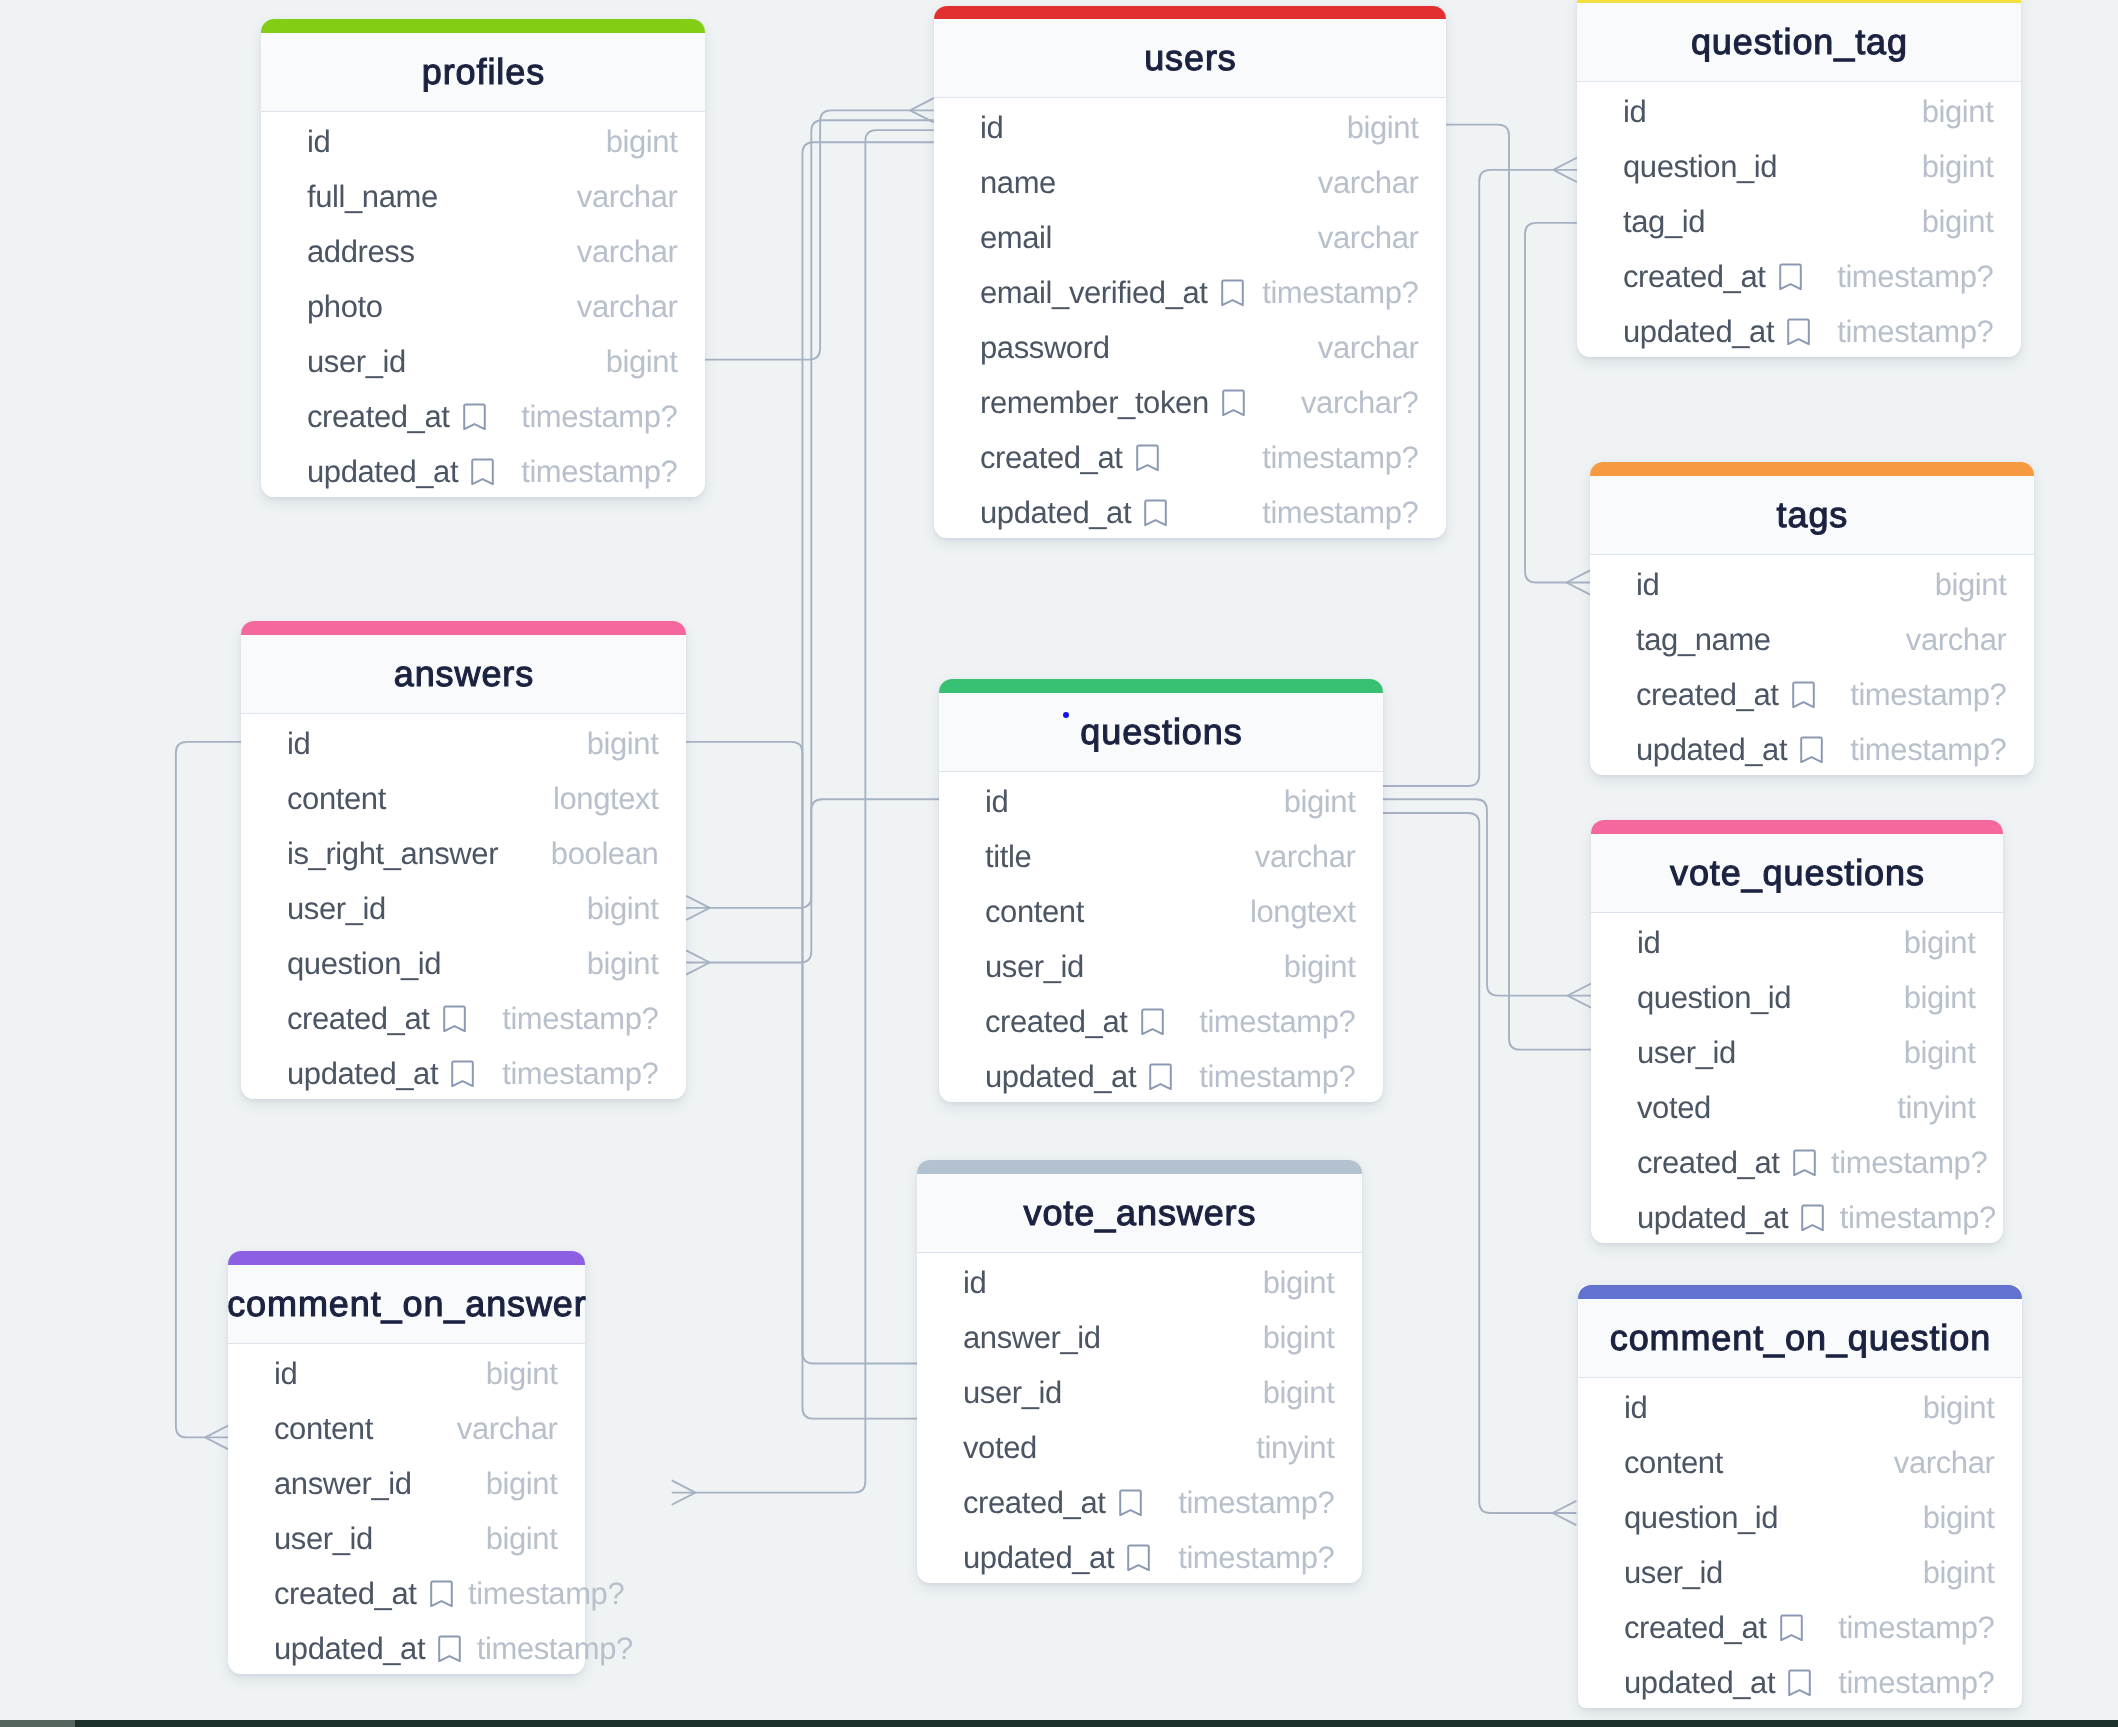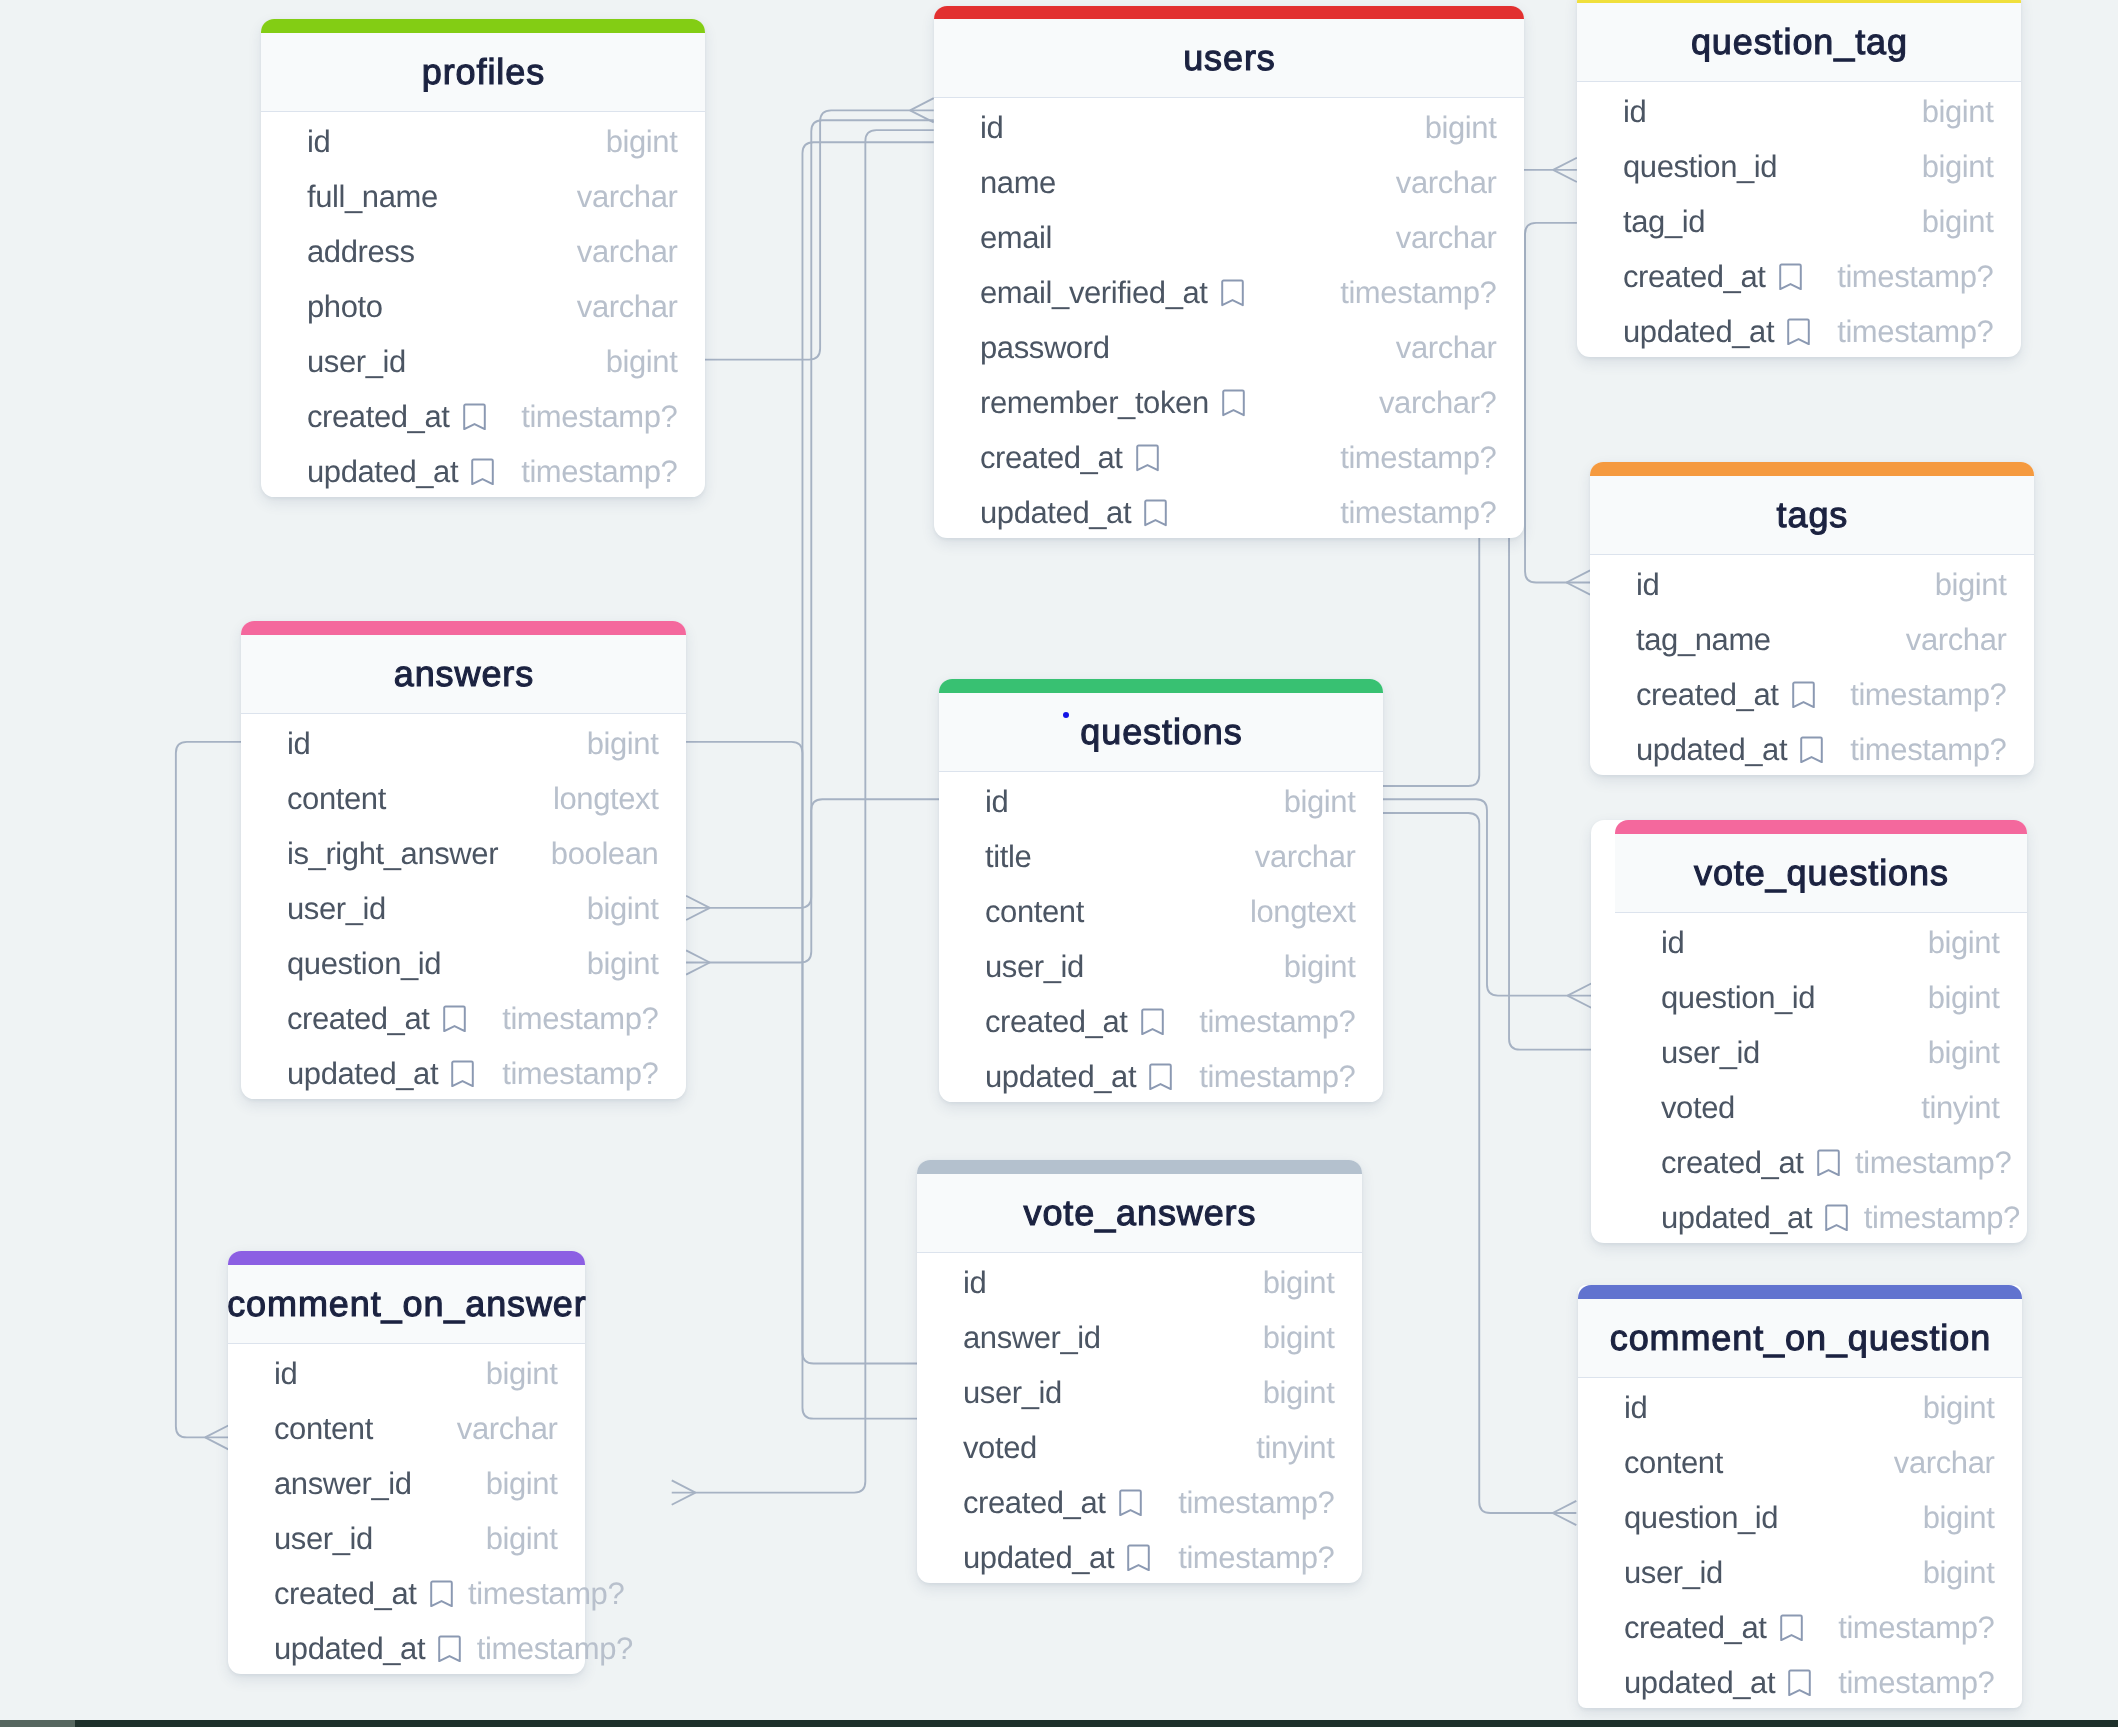--- a/index.html
+++ b/index.html
@@ -127,21 +127,21 @@
             <div class="fname">
               <span>updated_at</span>
               <svg viewBox="0 0 42 50" width="23" height="27.6" class="bmk">
                 <path d="M4.8 2.4h32.4a2.6 2.6 0 0 1 2.6 2.6v42.6L21 38.3 2.2 47.6V5a2.6 2.6 0 0 1 2.6-2.6z" fill="none" stroke="#8b99b2" stroke-width="3.6" stroke-linejoin="round"></path>
               </svg>
             </div>
             <div class="ftype">timestamp?</div>
           </div>
         </div>
       </div>
-      <div class="tbl" style="left: 934px; top: 5.5px; width: 590px;">
+      <div class="tbl" style="left: 934px; top: 5.5px; width: 512px;">
         <div class="tbar" style="background: rgb(226, 48, 48);"></div>
         <div class="thead">
           <div class="ttitle">users</div>
         </div>
         <div class="rows">
           <div class="row">
             <div class="fname">
               <span>id</span>
             </div>
             <div class="ftype">bigint</div>
@@ -383,21 +383,21 @@
             <div class="fname">
               <span>updated_at</span>
               <svg viewBox="0 0 42 50" width="23" height="27.6" class="bmk">
                 <path d="M4.8 2.4h32.4a2.6 2.6 0 0 1 2.6 2.6v42.6L21 38.3 2.2 47.6V5a2.6 2.6 0 0 1 2.6-2.6z" fill="none" stroke="#8b99b2" stroke-width="3.6" stroke-linejoin="round"></path>
               </svg>
             </div>
             <div class="ftype">timestamp?</div>
           </div>
         </div>
       </div>
-      <div class="tbl" style="left: 1591px; top: 820px; width: 412px; padding-left: 24px;">
+      <div class="tbl" style="left: 1591px; top: 820px; width: 412px;">
         <div class="tbar" style="background: rgb(244, 104, 157);"></div>
         <div class="thead">
           <div class="ttitle">vote_questions</div>
         </div>
         <div class="rows">
           <div class="row">
             <div class="fname">
               <span>id</span>
             </div>
             <div class="ftype">bigint</div>

